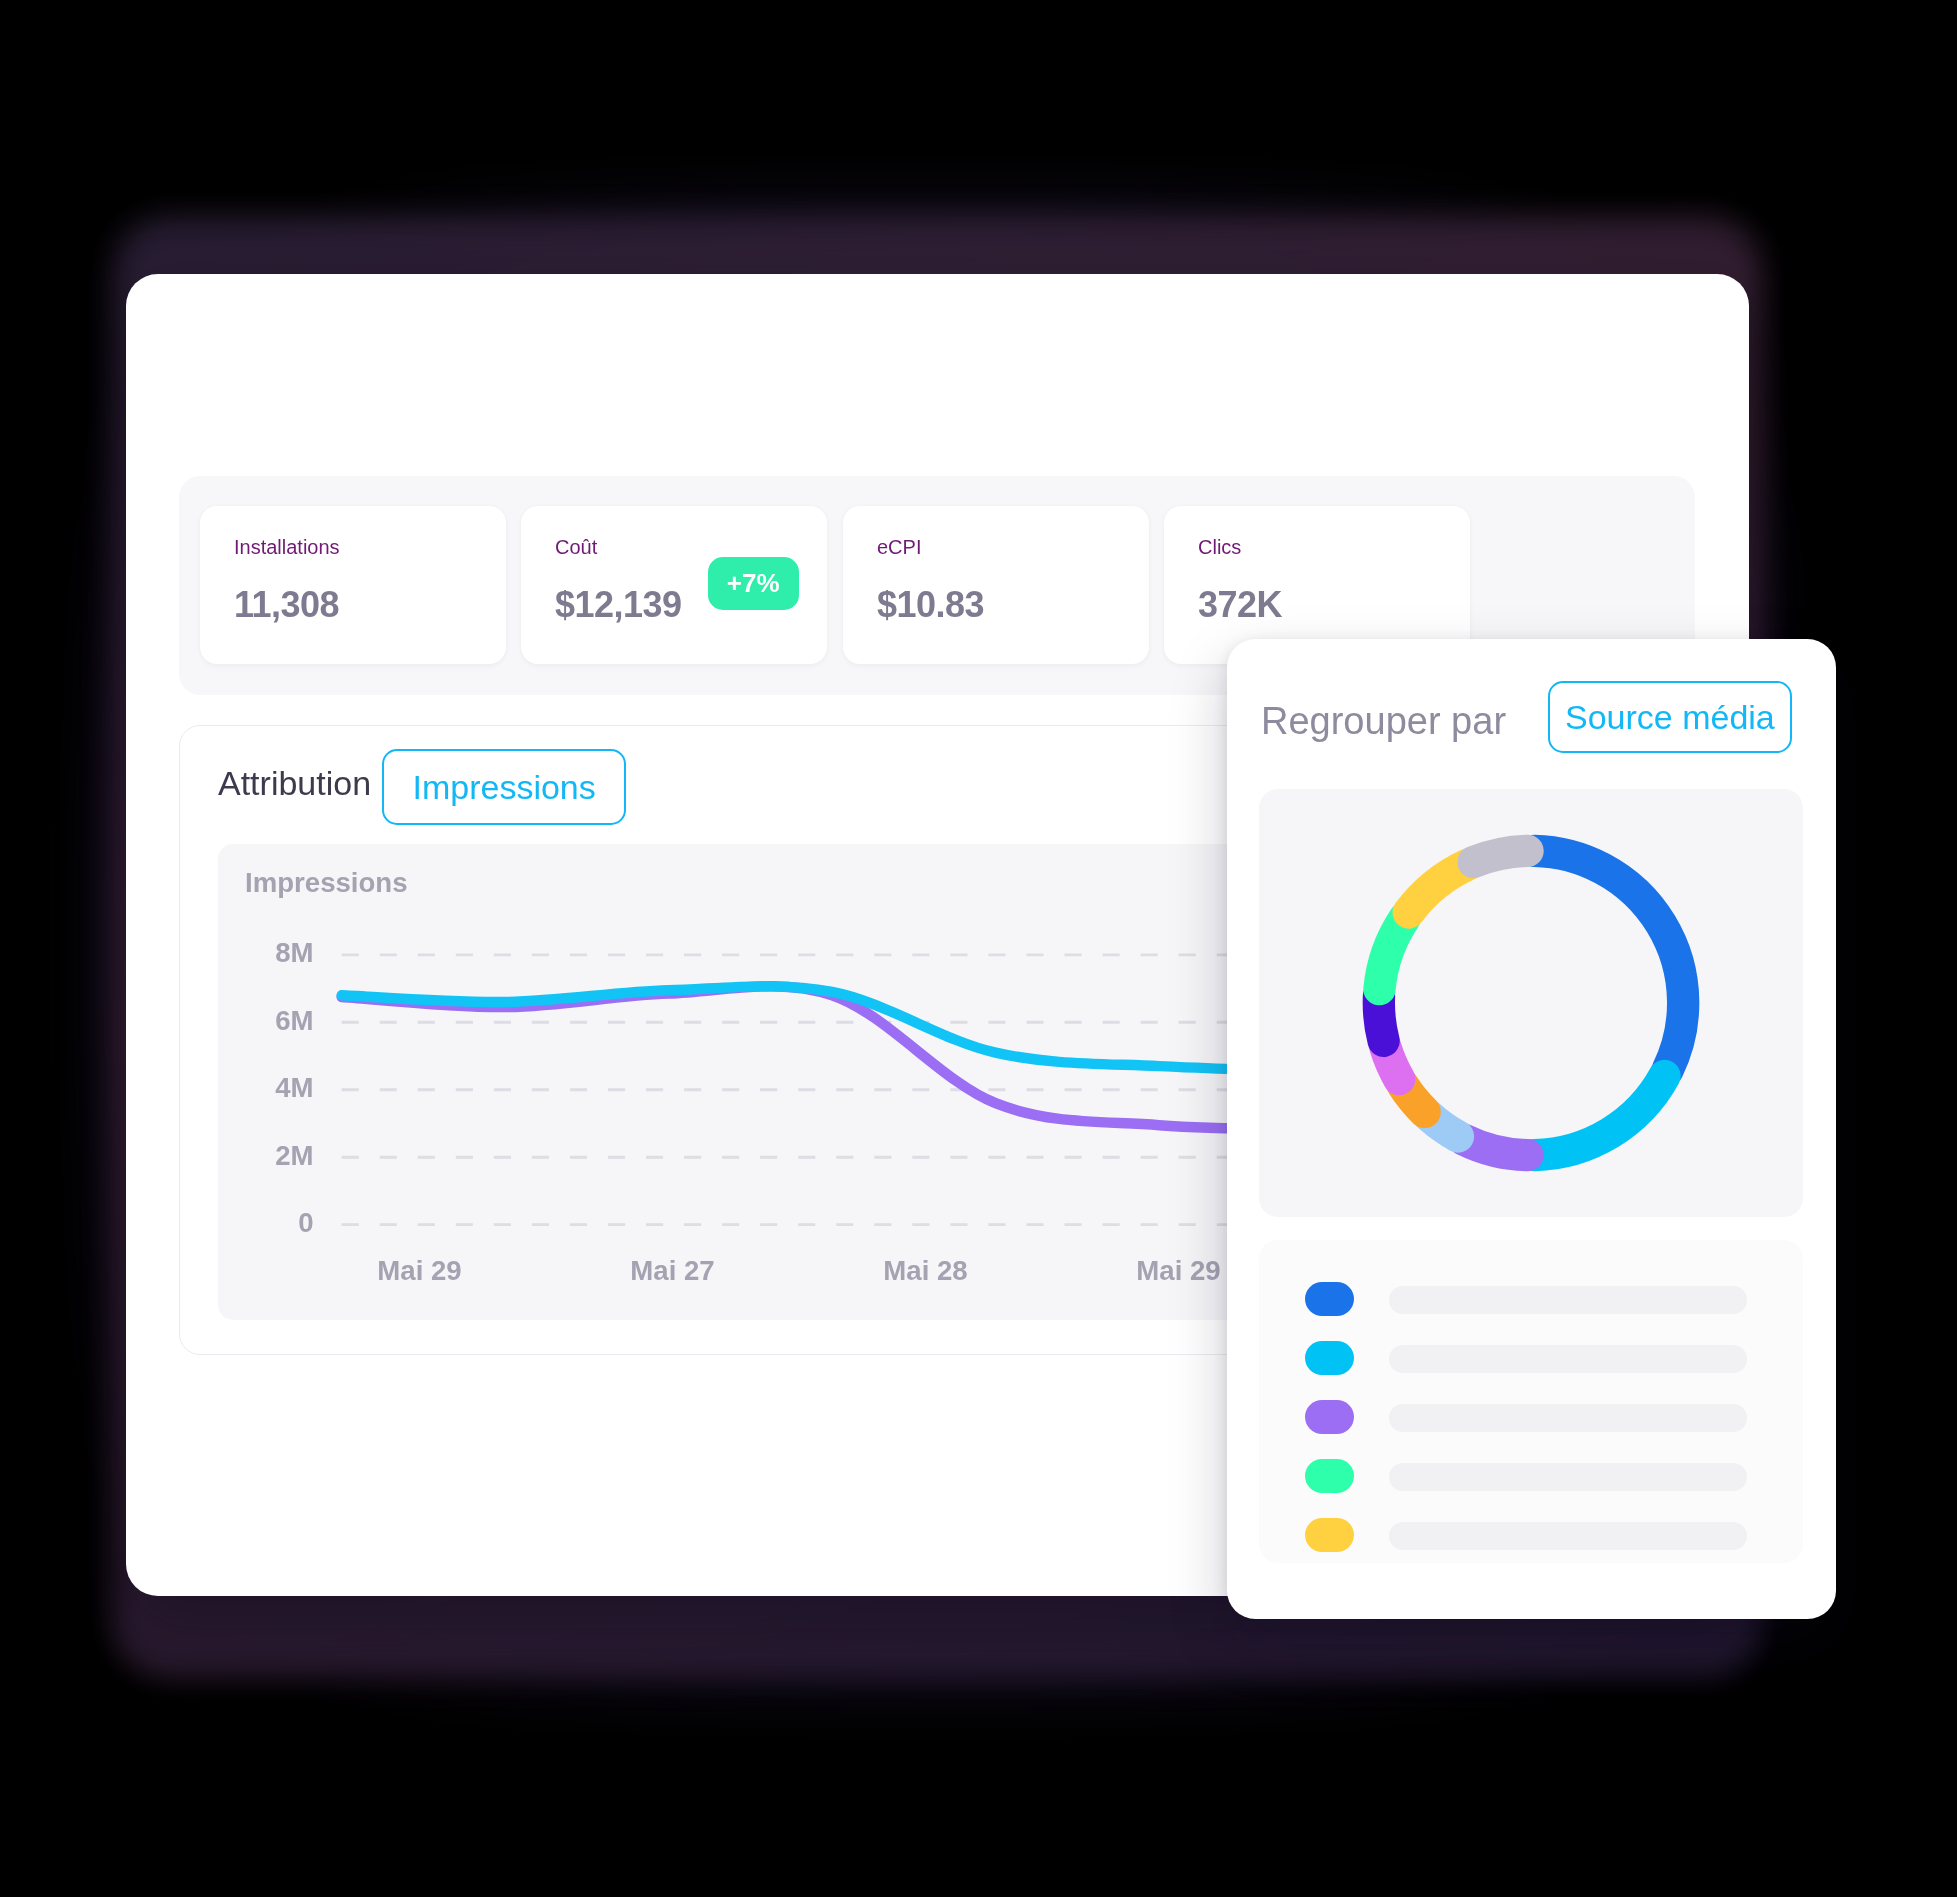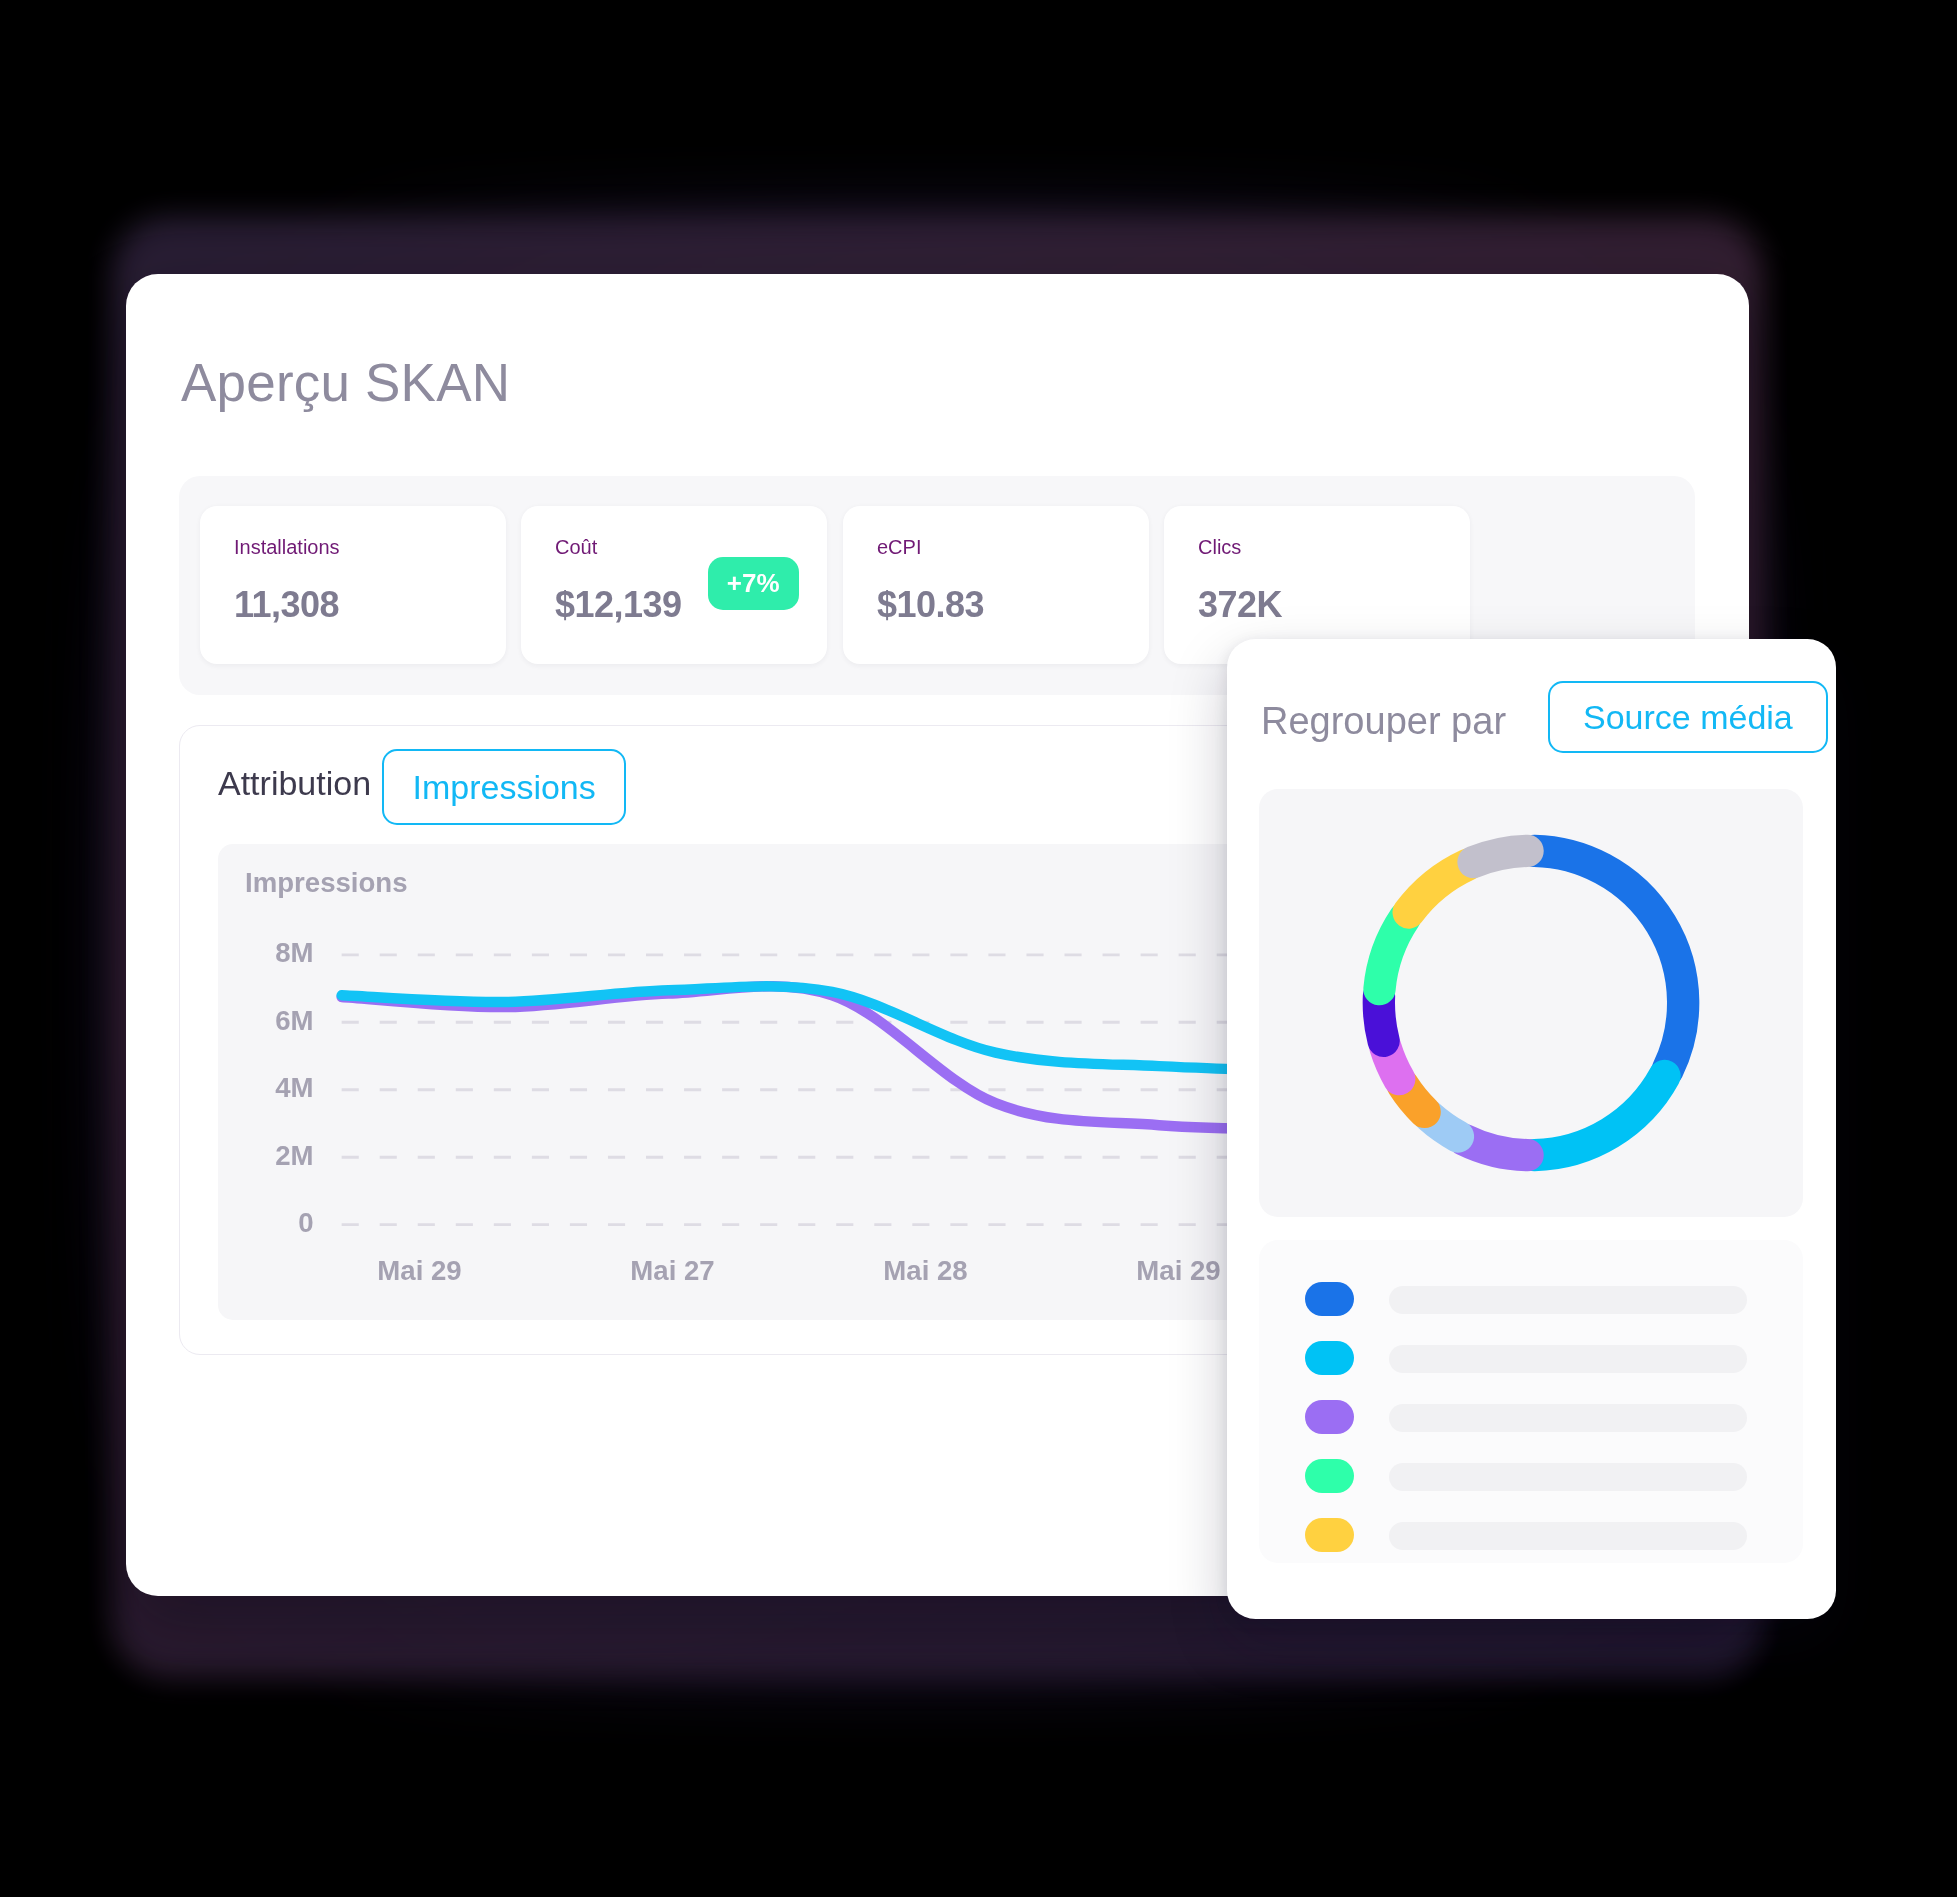--- a/index.html
+++ b/index.html
@@ -77,21 +77,21 @@
   
   #group-panel{
     position:absolute;left:1227px;top:639px;width:609px;height:980px;
     background:#fff;border-radius:28.5px;
     box-shadow:0 25px 57px rgba(18,12,40,.22), 0 3.8px 13.3px rgba(18,12,40,.10);
   }
   #group-title{position:absolute;left:34px;top:61px;font-size:38px;color:#8e8b9e;}
   #source-media-chip{
     position:absolute;left:321px;top:42px;
     border:2.4px solid #12b8f5;border-radius:15px;
-    padding:17px 33px;font-size:34px;color:#12b8f5;line-height:1;background:#fff;
+    padding:17px 15px;font-size:34px;color:#12b8f5;line-height:1;background:#fff;
   }
   #donut-card{
     position:absolute;left:32px;top:150px;width:544px;height:428px;
     background:#f6f6f8;border-radius:19px;
   }
   #legend-card{
     position:absolute;left:32px;top:601px;width:544px;height:323px;
     background:#fbfbfc;border-radius:19px;
   }
   .legend-row{position:absolute;left:46px;height:34px;}
@@ -99,21 +99,20 @@
   .legend-bar{position:absolute;left:84px;top:3.8px;width:358px;height:28.5px;border-radius:14.3px;background:#f1f1f3;}
 </style>
 </head>
 <body>
 
 <div id="glow"></div>
 <div id="glow2"></div>
 
 <div id="dashboard">
 
-  <div id="page-title">Aperçu SKAN</div>
 
   <div id="kpi-strip">
       <div class="kpi-card" style="left: 21px; width: 306px;">
         <div class="kpi-label">Installations</div>
         <div class="kpi-value">11,308</div>
       </div>
       <div class="kpi-card" style="left: 342px; width: 306px;">
         <div class="kpi-label">Coût</div>
         <div class="kpi-value">$12,139</div>
         <div class="kpi-badge" style="background: rgb(47, 237, 171);">+7%</div>

